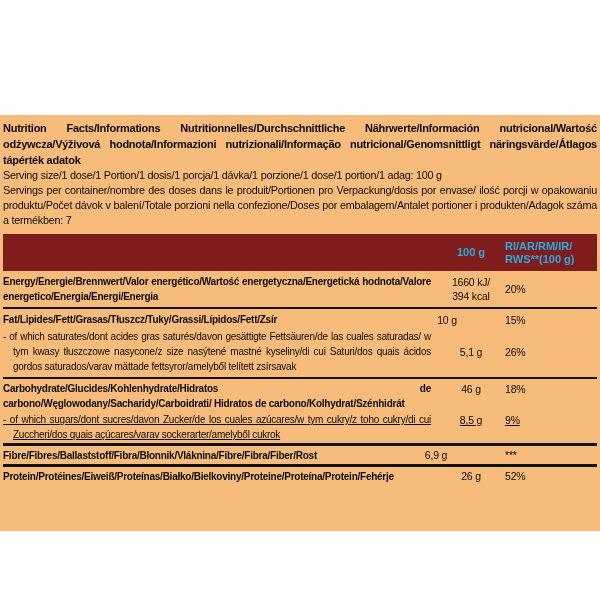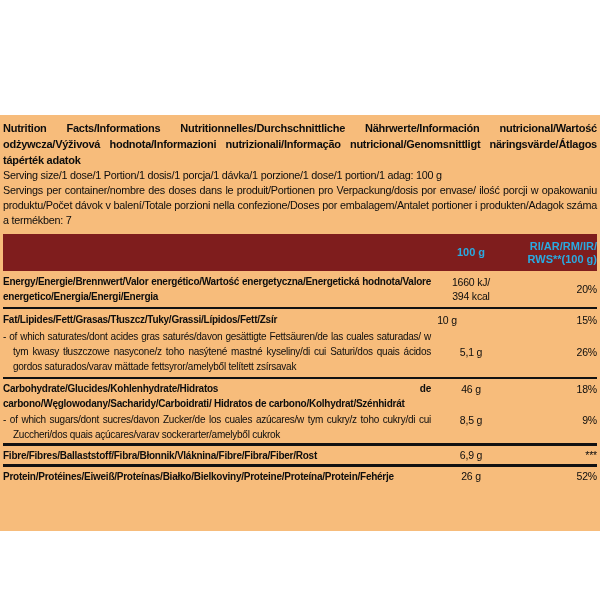--- a/index.html
+++ b/index.html
@@ -18,43 +18,43 @@
     text-align:justify;
   }
   .hdr-serving,.hdr-servings{
     font-size:10.8px;line-height:15px;letter-spacing:-0.25px;text-align:justify;
   }
   .col-bar{
     margin-top:6px;height:37px;background:#7f1d1d;display:flex;align-items:center;
   }
   .col-bar .spacer{flex:1;}
   .cell-amount{width:68px;text-align:center;flex-shrink:0;}
-  .cell-ri{width:92px;text-align:right;flex-shrink:0;}
+  .cell-ri{width:92px;text-align:left;flex-shrink:0;}
   .col-bar .cell-amount,.col-bar .cell-ri{
     color:#29ABE2;font-weight:bold;font-size:11px;line-height:13px;white-space:pre-line;
   }
   .row{display:flex;}
   .row .label{
     flex:1;padding-right:6px;font-size:10px;line-height:15px;
     letter-spacing:-0.25px;text-align:justify;
   }
   .row .label.bold{font-weight:bold;}
   .row .label.sub{padding-left:10px;text-indent:-10px;font-weight:normal;}
   .row .cell-amount,.row .cell-ri{
     font-size:10.5px;letter-spacing:-0.2px;white-space:pre-line;line-height:14px;
     display:flex;flex-direction:column;justify-content:flex-start;
   }
   .row.v-center .cell-amount,.row.v-center .cell-ri{justify-content:center;}
   .row.v-top .cell-amount,.row.v-top .cell-ri{padding-top:1px;}
   .r-energy{padding:3px 0 3px 0;}
   .r-fat{padding:3px 0 1px 0;gap:24px;}
   .r-sat{padding:1px 0 3px 0;}
   .r-carb{padding:2px 0 1px 0;}
-  .r-sugars{padding:0 0 1px 0;}
-  .r-fibre{padding:1.5px 0;}
+  .r-sugars{padding:0 0 1px 0;text-decoration:underline;}
+  .r-fibre{padding:1.5px 0;gap:35px;}
   .r-protein{padding:1.5px 0;}
   .div2{height:2px;background:#121212;}
   .div3{height:3px;background:#121212;}
 </style>
 </head>
 <body>
 
 <div class="panel">
 
   <div class="hdr-title">Nutrition Facts/Informations Nutritionnelles/Durchschnittliche Nährwerte/Información nutricional/Wartość odżywcza/Výživová hodnota/Informazioni nutrizionali/Informação nutricional/Genomsnittligt näringsvärde/Átlagos tápérték adatok</div>
@@ -77,21 +77,21 @@
 
   <div class="div2"></div>
 
   <div class="row v-top r-fat">
     <div class="label bold">Fat/Lipides/Fett/Grasas/Tłuszcz/Tuky/Grassi/Lípidos/Fett/Zsír</div>
     <div class="cell-amount">10 g</div>
     <div class="cell-ri">15%</div>
   </div>
 
   <div class="row v-center r-sat">
-    <div class="label sub">- of which saturates/dont acides gras saturés/davon gesättigte Fettsäuren/de las cuales saturadas/ w tym kwasy tłuszczowe nasycone/z toho nasýtené mastné kyseliny/di cui Saturi/dos quais ácidos gordos saturados/varav mättade fettsyror/amelyből telített zsírsavak</div>
+    <div class="label sub">- of which saturates/dont acides gras saturés/davon gesättigte Fettsäuren/de las cuales saturadas/ w tym kwasy tłuszczowe nasycone/z size nasýtené mastné kyseliny/di cui Saturi/dos quais ácidos gordos saturados/varav mättade fettsyror/amelyből telített zsírsavak</div>
     <div class="cell-amount">5,1 g</div>
     <div class="cell-ri">26%</div>
   </div>
 
   <div class="div2"></div>
 
   <div class="row v-top r-carb">
     <div class="label bold">Carbohydrate/Glucides/Kohlenhydrate/Hidratos de carbono/Węglowodany/Sacharidy/Carboidrati/ Hidratos de carbono/Kolhydrat/Szénhidrát</div>
     <div class="cell-amount">46 g</div>
     <div class="cell-ri">18%</div>

